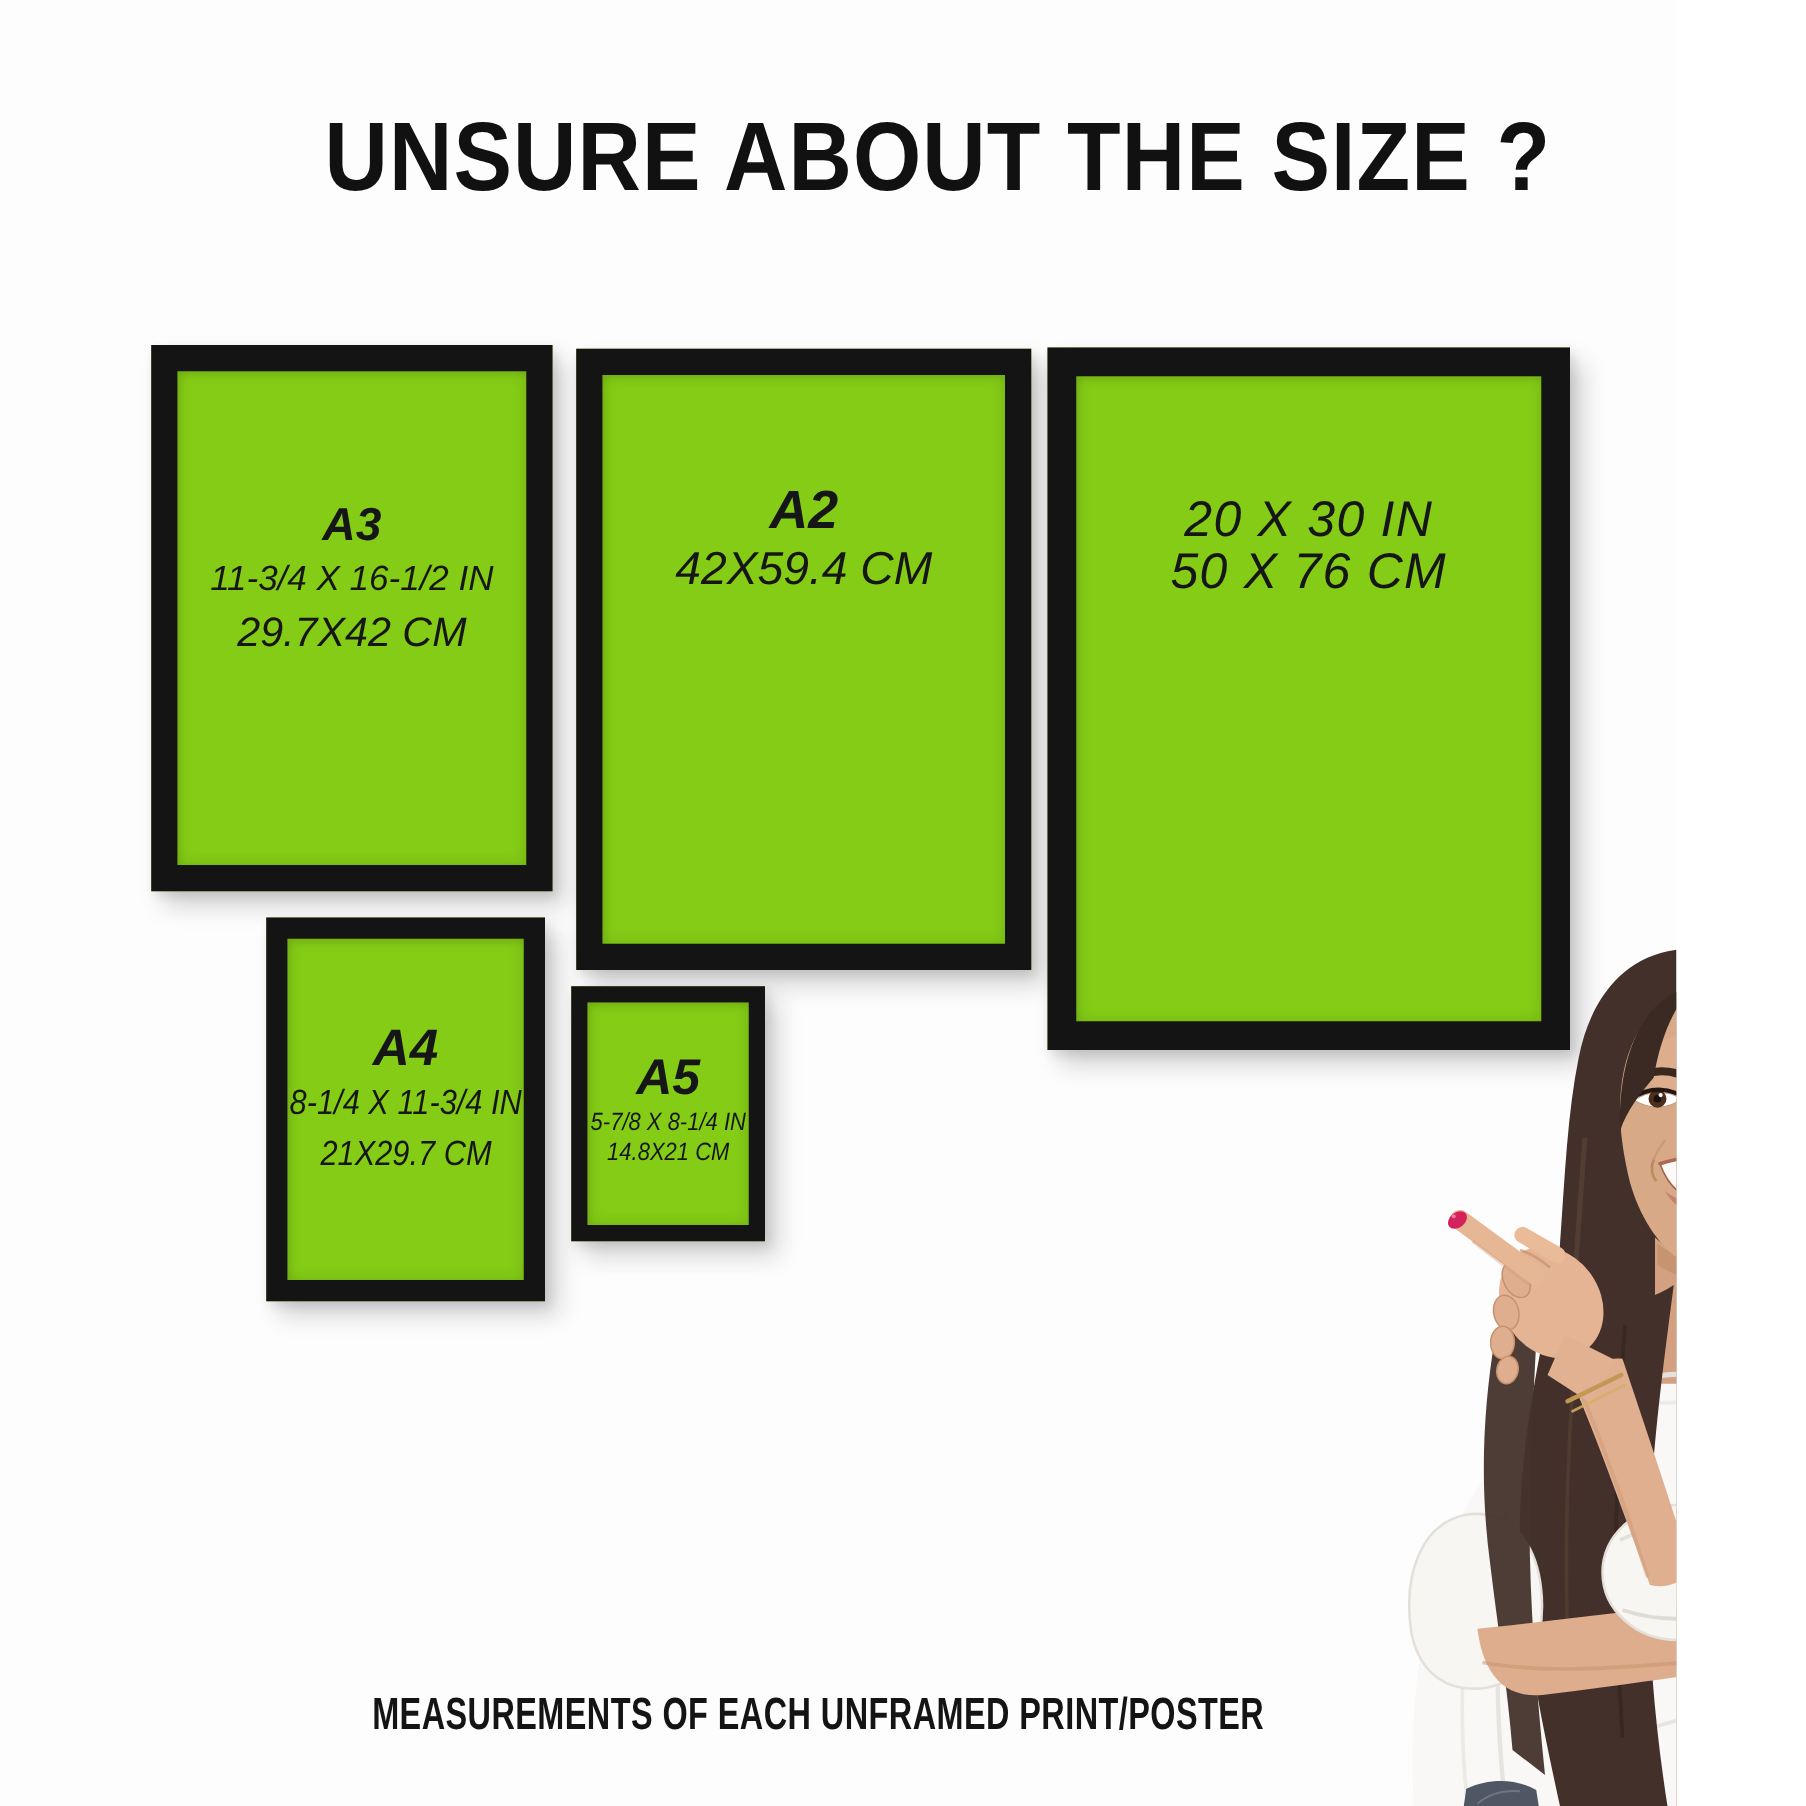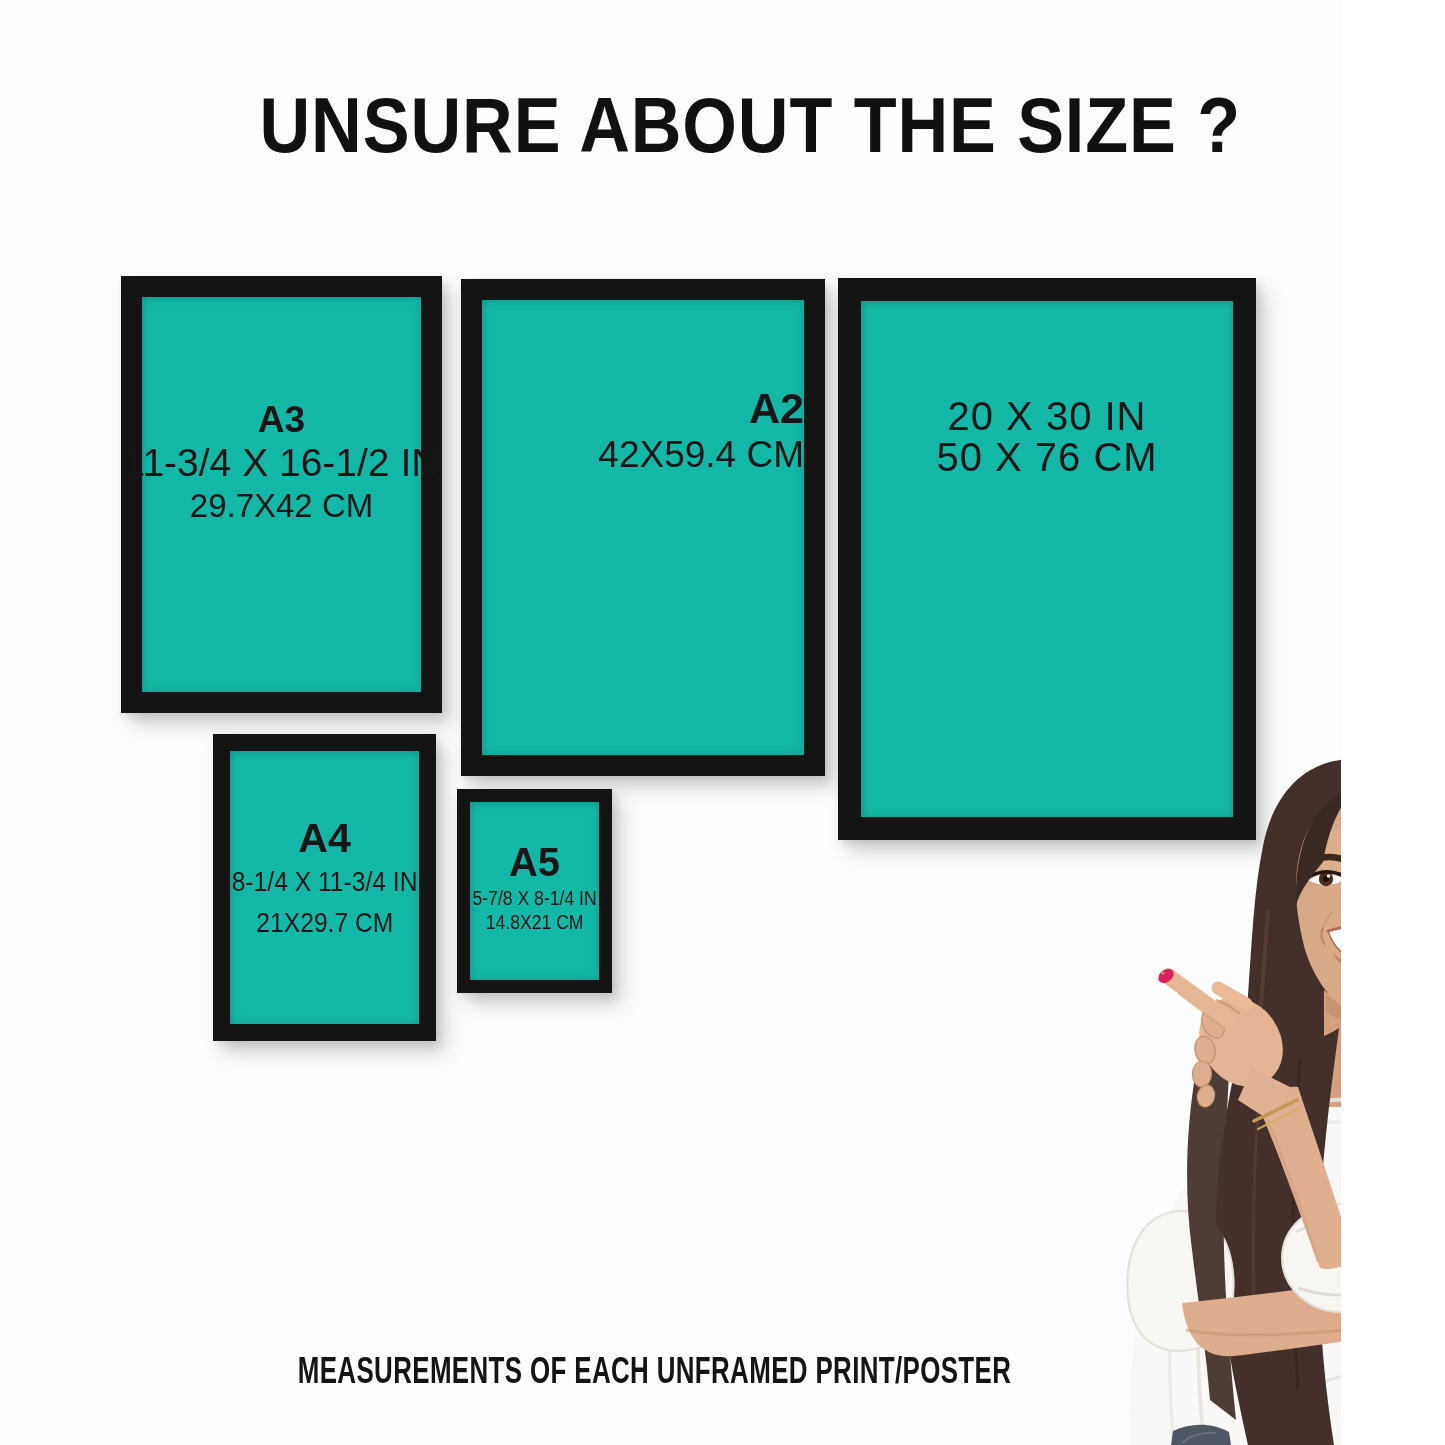--- a/index.html
+++ b/index.html
@@ -3,35 +3,35 @@
 <meta charset="utf-8">
 <style>
   html,body{margin:0;padding:0;}
   body{font-family:"Liberation Sans", sans-serif; color:var(--text,#1a1a1a); background:#fff;}
   .canvas{position:relative;width:1341px;height:1445px;background:#fdfdfd;overflow:hidden;}
 
   .title{position:absolute;left:55px;top:86px;width:1390px;text-align:center;
          font-size:78px;font-weight:700;line-height:1;letter-spacing:1px;white-space:nowrap;color:#111;}
   .title .sx{display:inline-block;transform:scaleX(.90);transform-origin:center;}
 
-  .frame{position:absolute;box-sizing:border-box;background:#14b8a6;
+  .frame{position:absolute;box-sizing:border-box;background:#84cc16;
          border-style:solid;border-color:var(--frame,#141414);
          box-shadow:10px 12px 18px rgba(40,40,40,.20), 3px 4px 8px rgba(40,40,40,.12),
                     inset 0 0 12px rgba(0,0,0,.12), inset 2px 2px 5px rgba(0,0,0,.08);
-         display:flex;flex-direction:column;align-items:center;text-align:center;color:#161616;}
+         display:flex;flex-direction:column;align-items:center;text-align:center;color:#161616;font-style:italic;}
   .frame div{white-space:nowrap;}
   .lbl{font-weight:700;}
   .cond{transform:scaleX(.88);transform-origin:center;}
 
   .f-a3{left:121px;top:276px;width:321px;height:437px;border-width:21px;padding-top:101px;}
   .f-a3 .lbl{font-size:37px;line-height:44px;}
-  .f-a3 .din{font-size:39px;line-height:42px;}
+  .f-a3 .din{font-size:28px;line-height:42px;}
   .f-a3 .dcm{font-size:33px;line-height:43px;}
 
-  .f-a2{left:461px;top:279px;width:364px;height:497px;border-width:21px;padding-top:84px;align-items:flex-end;}
+  .f-a2{left:461px;top:279px;width:364px;height:497px;border-width:21px;padding-top:84px;}
   .f-a2 .lbl{font-size:43px;line-height:48px;}
   .f-a2 .din{font-size:37px;line-height:45px;}
   .f-a2 .dcm{font-size:37px;line-height:45px;}
 
   .f-2030{left:838px;top:278px;width:418px;height:562px;border-width:23px;padding-top:95px;}
   .f-2030 .din,.f-2030 .dcm{font-size:40px;line-height:41px;letter-spacing:1px;}
 
   .f-a4{left:213px;top:734px;width:223px;height:307px;border-width:17px;padding-top:64px;}
   .f-a4 .lbl{font-size:41px;line-height:46px;}
   .f-a4 .din{font-size:28px;line-height:42px;}

